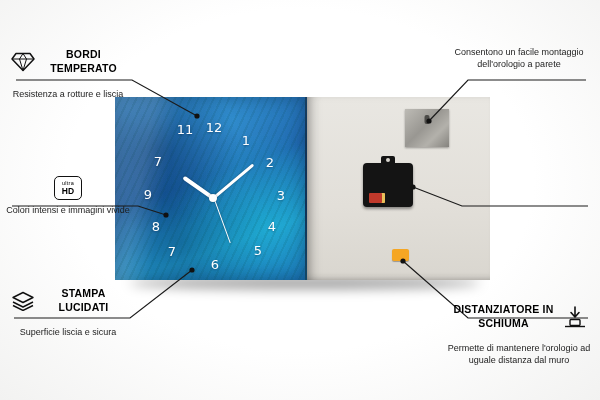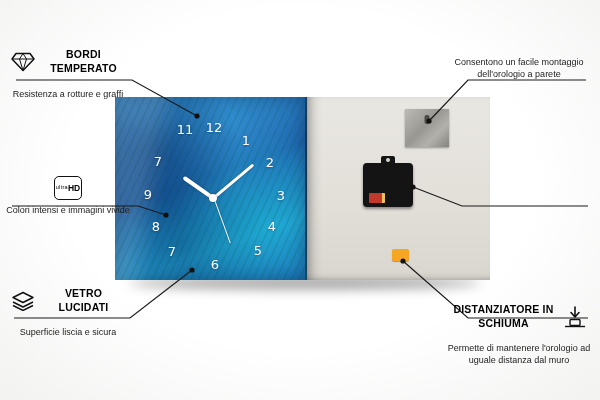--- a/index.html
+++ b/index.html
@@ -63,28 +63,28 @@
   .callout{position:absolute;z-index:7;}
   .co-head{display:flex;align-items:center;justify-content:center;gap:7px;}
   .co-title{font-weight:bold;font-size:10.5px;line-height:1.3;letter-spacing:.2px;color:#000;
     text-align:center;}
   .co-desc{font-size:9px;line-height:1.35;color:#1c1c1c;text-align:center;}
   .co-left{left:0;width:136px;}
   .co-right{left:438px;width:162px;}
   .co-vetro{top:46px;}        .co-vetro .co-head{height:32px;}        .co-vetro .co-desc{margin-top:10px;}
   .co-stampa{top:172px;}      .co-stampa .co-head{height:32px;}      .co-stampa .co-desc{}
   .co-bordi{top:286px;}       .co-bordi .co-head{height:30px;}       .co-bordi .co-desc{margin-top:10px;}
-  .co-maniglie{top:46px;}     .co-maniglie .co-head{height:32px;}    .co-maniglie .co-desc{margin-top:10px;}
+  .co-maniglie{top:46px;}     .co-maniglie .co-head{height:32px;}    .co-maniglie .co-desc{margin-top:0;}
   .co-meccanismo{top:172px;}  .co-meccanismo .co-head{height:32px;}  .co-meccanismo .co-desc{margin-top:10px;}
   .co-distanz{top:286px;}     .co-distanz .co-head{height:30px;margin-top:16px;}     .co-distanz .co-desc{margin-top:10px;}
   .co-title.w80{max-width:84px;}
   .co-title.w100{max-width:104px;}
   .icon{flex:0 0 auto;display:flex;align-items:center;justify-content:center;}
   .uhd{width:26px;height:22px;border:1.5px solid #111;border-radius:5px;display:flex;
-    flex-direction:row;align-items:center;justify-content:center;line-height:1;}
+    flex-direction:column;align-items:center;justify-content:center;line-height:1;}
   .uhd .u-top{font-size:5.5px;letter-spacing:.3px;}
   .uhd .u-bot{font-size:8.5px;font-weight:bold;}
 </style>
 </head>
 <body>
 
 <div class="canvas">
 
   <div class="product-shadow"></div>
 
@@ -142,42 +142,42 @@
   <div class="callout co-left co-vetro">
     <div class="co-head">
       <span class="icon">
         <svg width="24" height="20" viewBox="0 0 24 20">
           <path d="M5 1.5 H19 L23 7 L12 18.5 L1 7 Z" fill="none" stroke="#111" stroke-width="1.5" stroke-linejoin="round"></path>
           <path d="M1 7 H23 M8.5 7 L12 1.5 L15.5 7 M8.5 7 L12 18.5 L15.5 7" fill="none" stroke="#111" stroke-width="1"></path>
         </svg>
       </span>
       <span class="co-title w80">BORDI TEMPERATO</span>
     </div>
-    <div class="co-desc">Resistenza a rotture e graffi</div>
+    <div class="co-desc">Resistenza a rotture e liscia</div>
   </div>
 
   <div class="callout co-left co-stampa">
     <div class="co-head">
       <span class="icon uhd">
         <span class="u-top">ultra</span>
         <span class="u-bot">HD</span>
       </span>
     </div>
     <div class="co-desc">Colori intensi e immagini vivide</div>
   </div>
 
   <div class="callout co-left co-bordi">
     <div class="co-head">
       <span class="icon">
         <svg width="24" height="20" viewBox="0 0 24 20">
           <path d="M2 6.5 L12 1.5 L22 6.5 L12 11.5 Z" fill="none" stroke="#111" stroke-width="1.4" stroke-linejoin="round"></path>
           <path d="M2 11 L12 16 L22 11 M2 14.5 L12 19.5 L22 14.5" fill="none" stroke="#111" stroke-width="1.4" stroke-linejoin="round"></path>
         </svg>
       </span>
-      <span class="co-title w80">VETRO LUCIDATI</span>
+      <span class="co-title w80">STAMPA LUCIDATI</span>
     </div>
     <div class="co-desc">Superficie liscia e sicura</div>
   </div>
 
   <div class="callout co-right co-maniglie">
     <div class="co-desc">Consentono un facile montaggio dell'orologio a parete</div>
   </div>
 
 
   <div class="callout co-right co-distanz">

